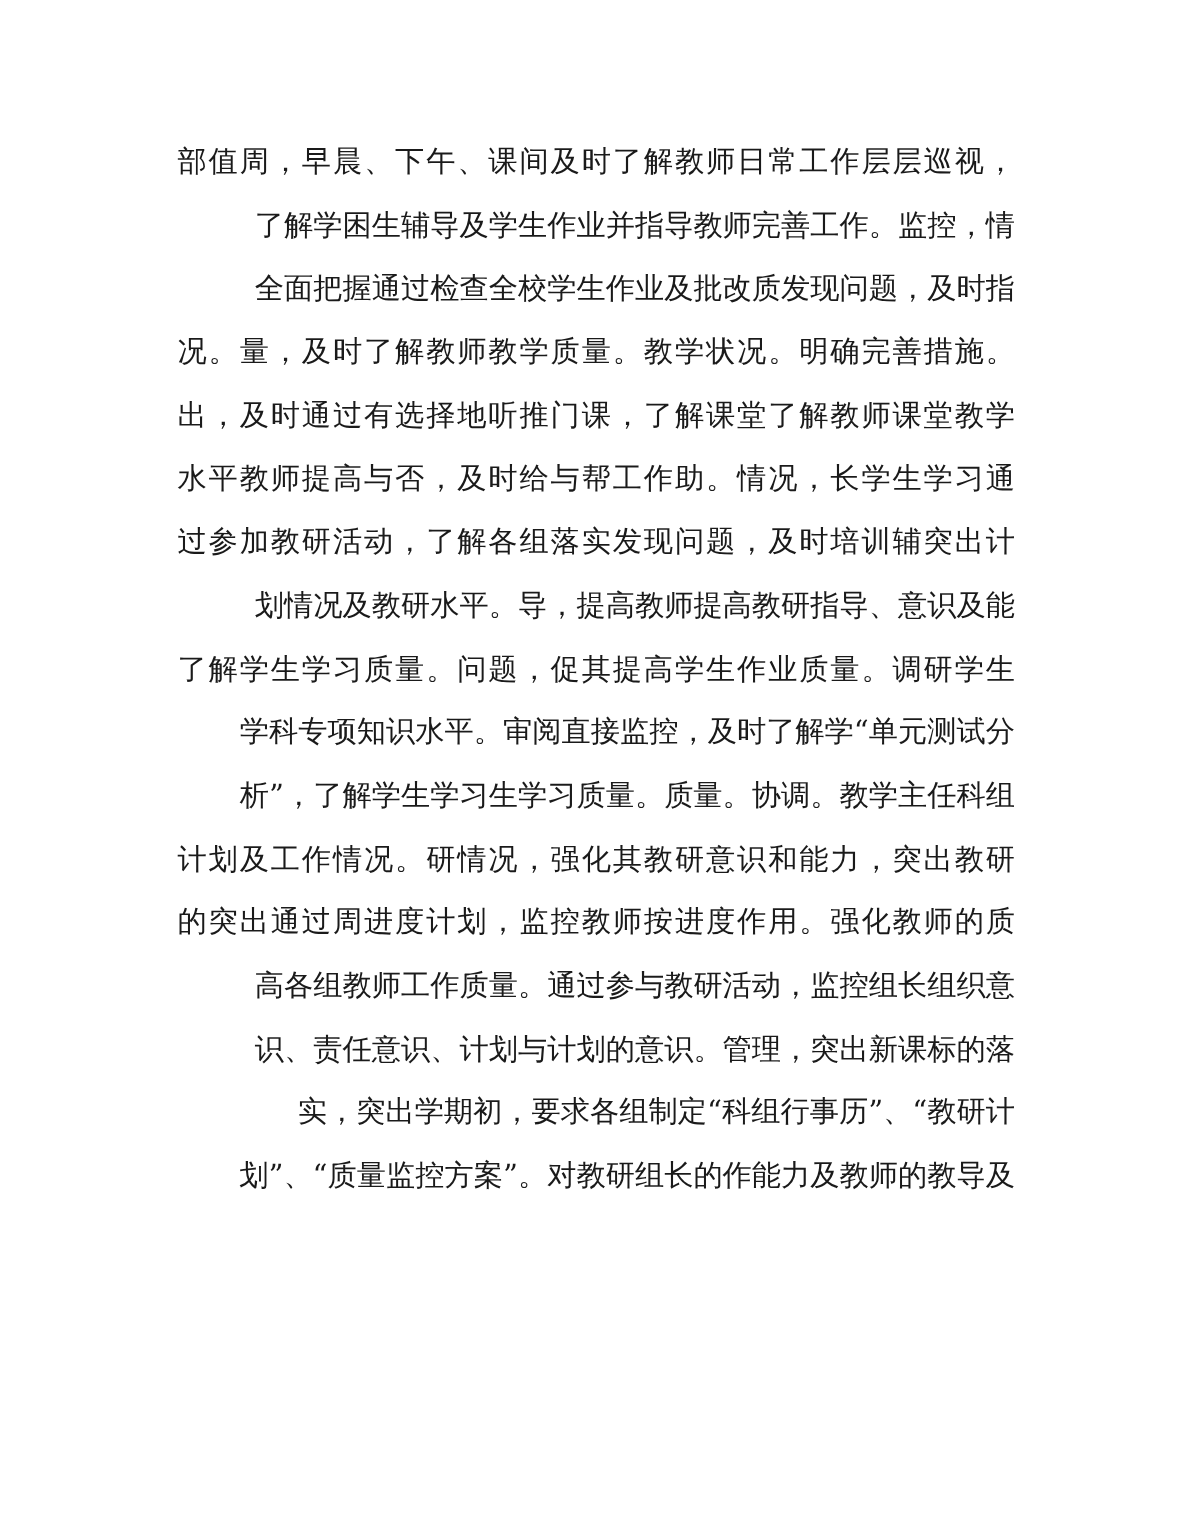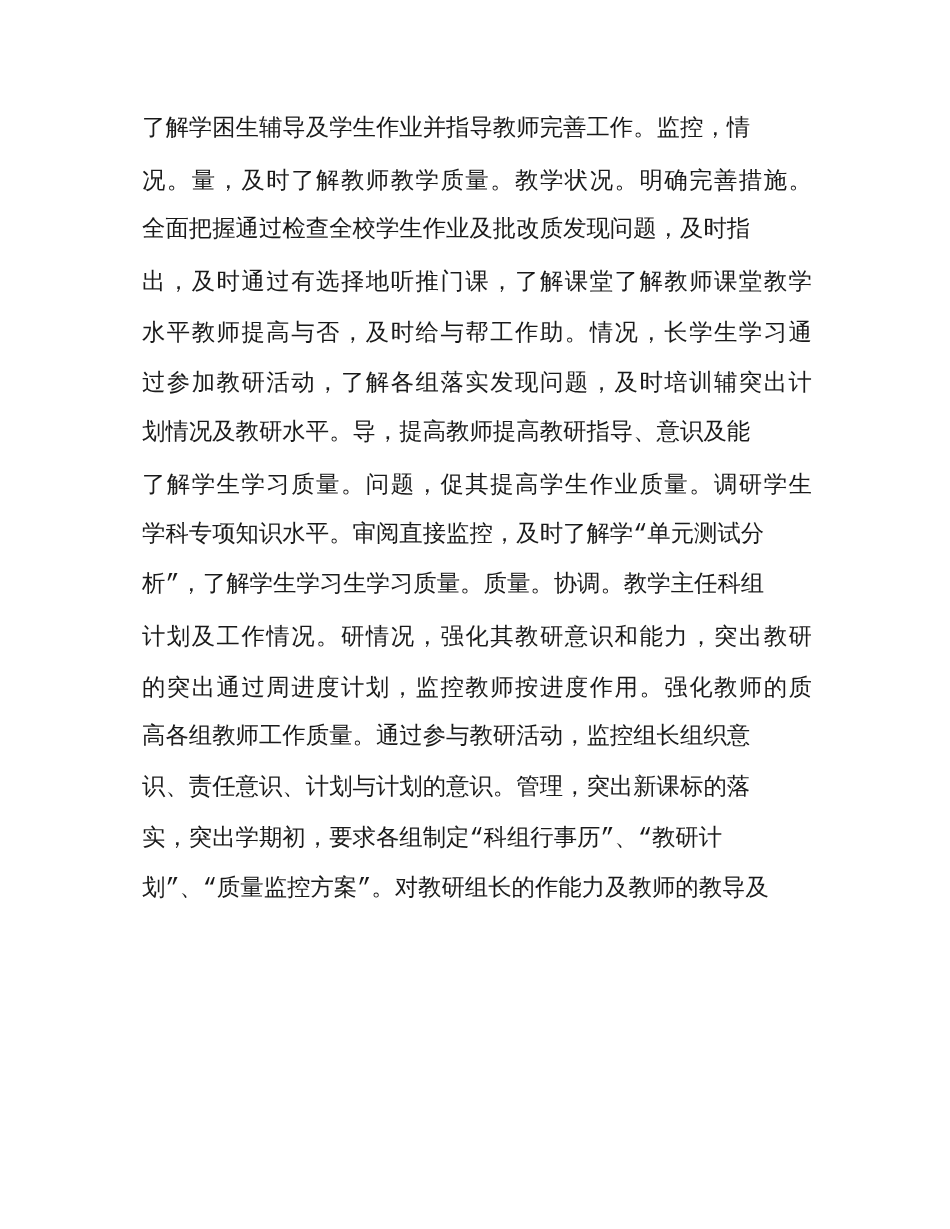--- a/index.html
+++ b/index.html
@@ -35,32 +35,32 @@
     font-size: 23.4px;
     color: #1a1a1a;
     white-space: nowrap;
     letter-spacing: 0px;
   }
   .line.justify {
     text-align: justify;
     text-align-last: justify;
   }
   .line.left {
-    text-align: left;
-    font-family: Liberation Mono, monospace;
+    text-align: right;
   }
 </style>
 </head>
 <body>
 
 <div class="page">
   <div class="body-text">
+    <span class="line justify">部值周，早晨、下午、课间及时了解教师日常工作层层巡视，</span>
     <span class="line left">了解学困生辅导及学生作业并指导教师完善工作。监控，情</span>
+    <span class="line left">全面把握通过检查全校学生作业及批改质发现问题，及时指</span>
     <span class="line justify">况。量，及时了解教师教学质量。教学状况。明确完善措施。</span>
-    <span class="line left">全面把握通过检查全校学生作业及批改质发现问题，及时指</span>
     <span class="line justify">出，及时通过有选择地听推门课，了解课堂了解教师课堂教学</span>
     <span class="line justify">水平教师提高与否，及时给与帮工作助。情况，长学生学习通</span>
     <span class="line justify">过参加教研活动，了解各组落实发现问题，及时培训辅突出计</span>
     <span class="line left">划情况及教研水平。导，提高教师提高教研指导、意识及能</span>
     <span class="line justify">了解学生学习质量。问题，促其提高学生作业质量。调研学生</span>
     <span class="line left">学科专项知识水平。审阅直接监控，及时了解学“单元测试分</span>
     <span class="line left">析”，了解学生学习生学习质量。质量。协调。教学主任科组</span>
     <span class="line justify">计划及工作情况。研情况，强化其教研意识和能力，突出教研</span>
     <span class="line justify">的突出通过周进度计划，监控教师按进度作用。强化教师的质</span>
     <span class="line left">高各组教师工作质量。通过参与教研活动，监控组长组织意</span>

